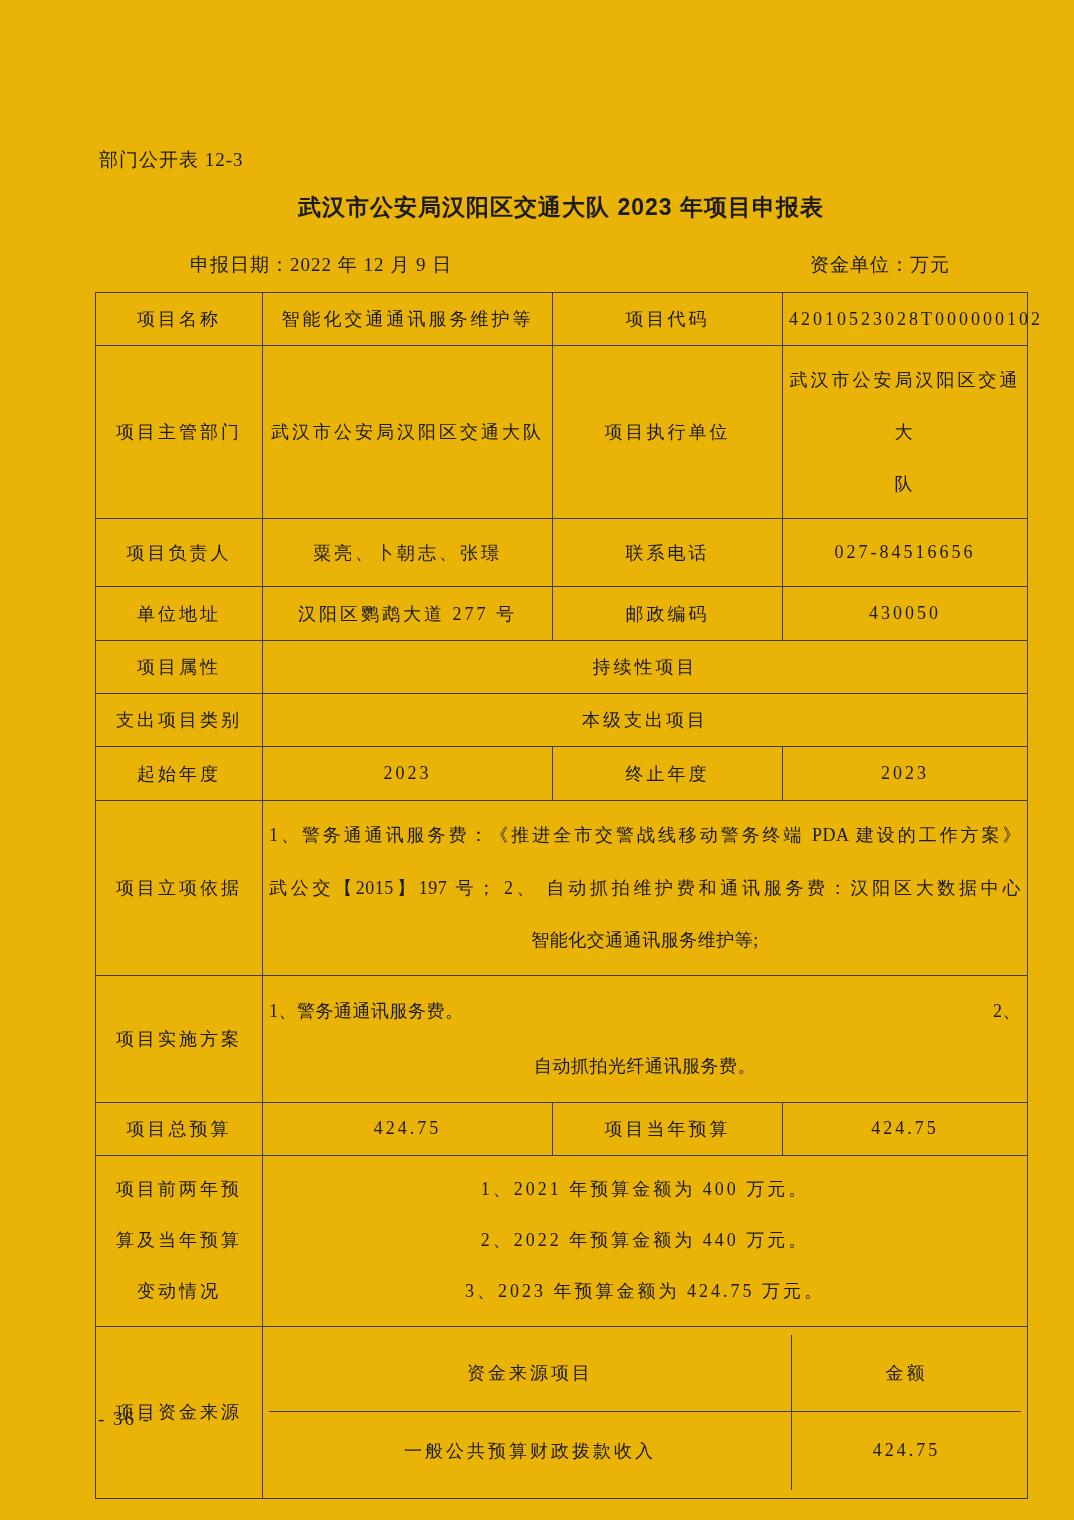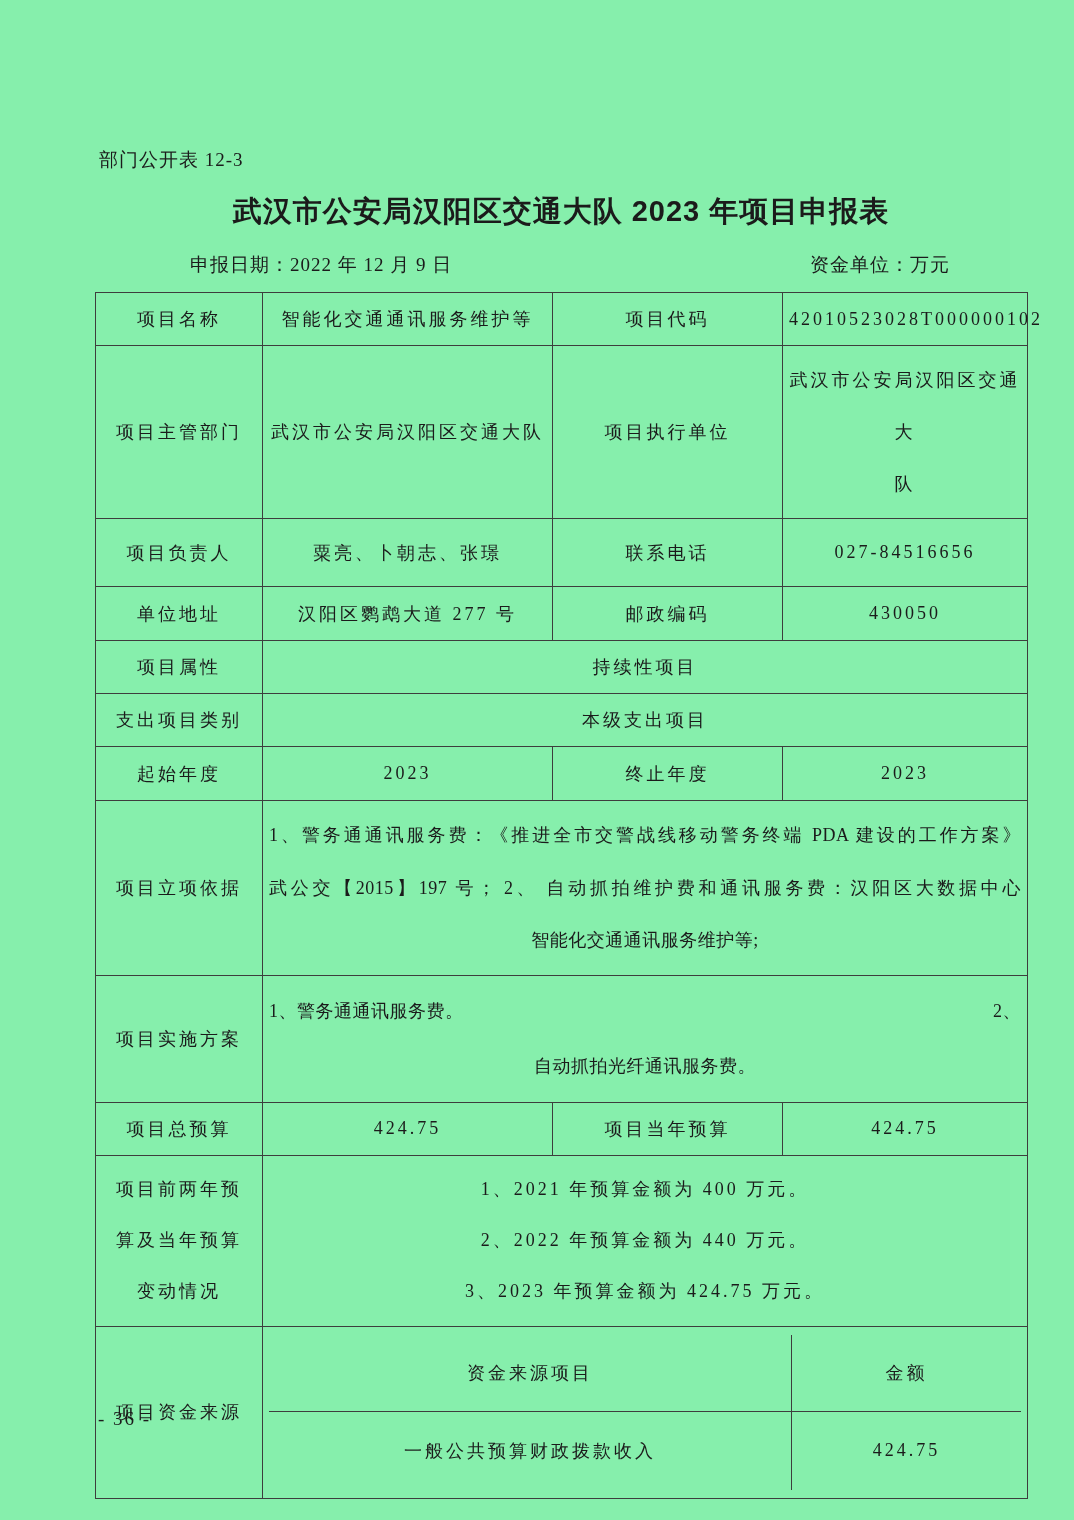--- a/index.html
+++ b/index.html
@@ -4,31 +4,31 @@
 <style>
   * { box-sizing: border-box; margin: 0; padding: 0; }
   html, body { background: #ffffff; }
   body {
     width: 1074px; height: 1520px;
     font-family: "Liberation Serif", "DejaVu Serif", serif;
     color: #1b1b1b;
     position: relative;
     overflow: hidden;
   }
-  .page { position: relative; width: 1074px; height: 1520px; background: #86efac; }
+  .page { position: relative; width: 1074px; height: 1520px; background: #eab308; }
 
   .doc-label {
     position: absolute; left: 99px; top: 147px;
     font-size: 19px; letter-spacing: 1px;
   }
   .title {
     position: absolute; left: 95px; top: 192px; width: 932px;
     text-align: center;
     font-family: "Liberation Sans", "DejaVu Sans", sans-serif;
-    font-weight: 700; font-size: 29px; letter-spacing: 1px;
+    font-weight: 700; font-size: 23px; letter-spacing: 1px;
   }
   .meta-row {
     position: absolute; left: 190px; top: 252px; width: 760px;
     display: flex; justify-content: space-between;
     font-size: 19px; letter-spacing: 1px;
   }
 
   table.form {
     position: absolute; left: 95px; top: 292px; width: 932px;
     border-collapse: collapse; table-layout: fixed;

